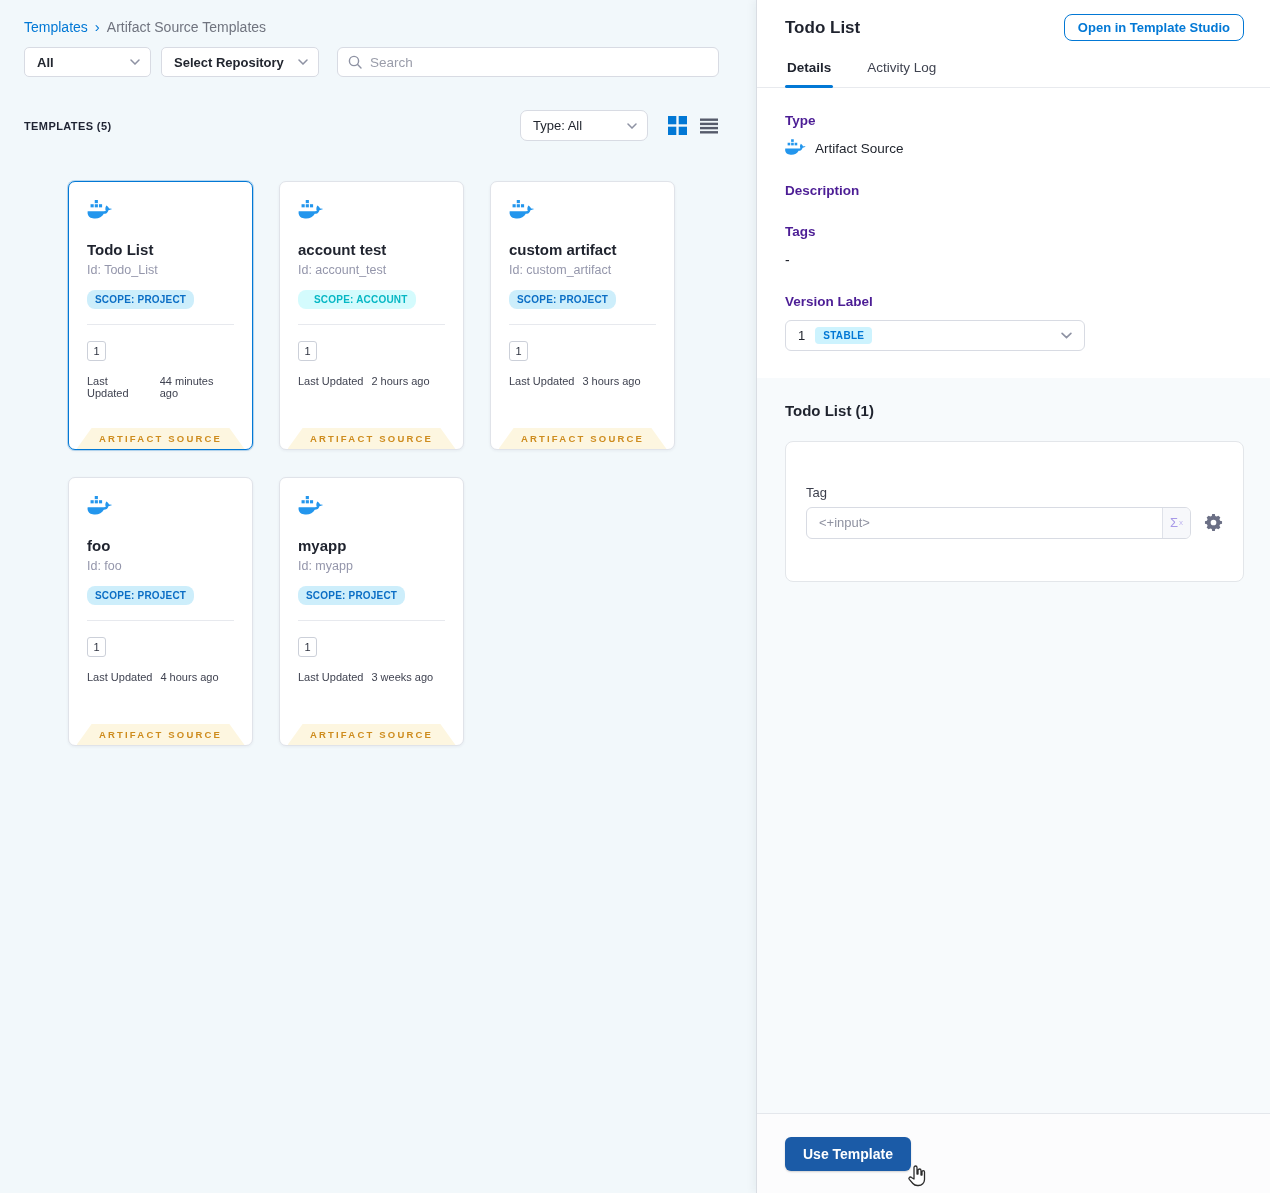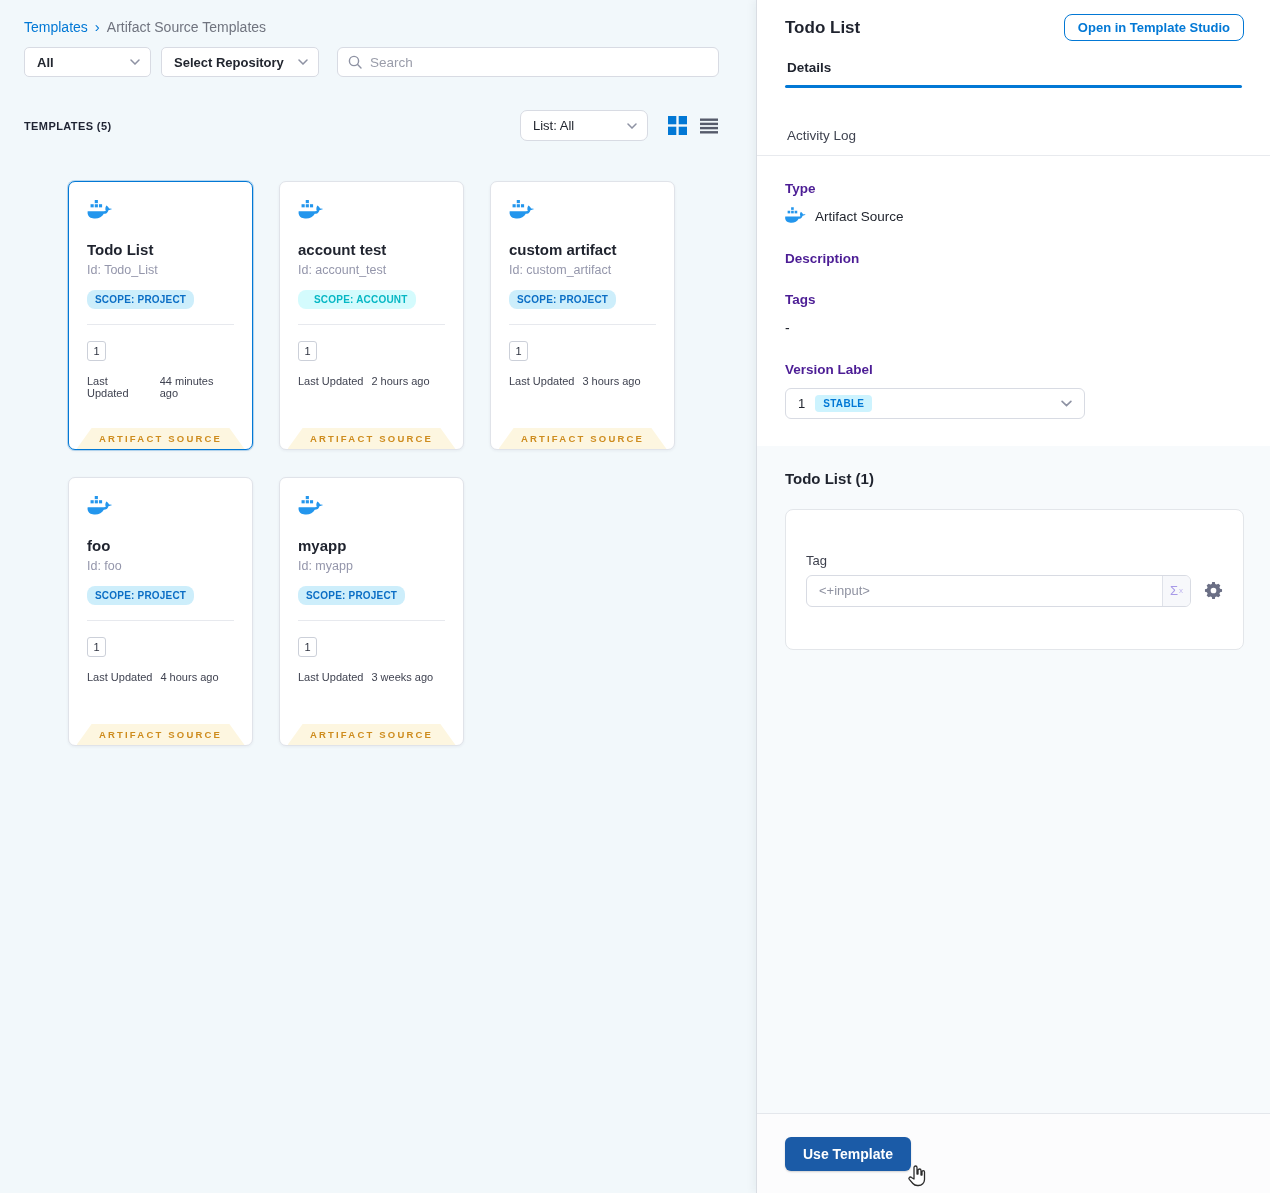--- a/index.html
+++ b/index.html
@@ -51,21 +51,21 @@
 
   
   .right { flex:1; display:flex; flex-direction:column; background:#f7fafc;
            border-left:1px solid #d9dde3; box-shadow:-3px 0 8px rgba(20,30,50,.05); }
   .panel-top { background:#fff; }
   .panel-header { display:flex; align-items:center; justify-content:space-between; padding:14px 26px 10px 28px; }
   .panel-title { font-size:17px; font-weight:700; color:#1f232e; }
   .open-studio { border:1.5px solid #0278d5; color:#0278d5; background:#fff; border-radius:8px;
                  font-size:13px; font-weight:600; padding:5px 13px; cursor:pointer;
                  font-family:inherit; }
-  .tabs { display:flex; gap:32px; padding:0 28px; border-bottom:1px solid #e8eaee;flex-direction:column; }
+  .tabs { display:flex; gap:32px; padding:0 28px; border-bottom:1px solid #e8eaee; }
   .tab { padding:9px 2px 12px; font-size:13.5px; color:#3f4350; position:relative; cursor:pointer; }
   .tab.active { font-weight:700; color:#1f232e; }
   .tab.active::after { content:""; position:absolute; left:0; right:0; bottom:-1px; height:3px;
                        background:#0278d5; border-radius:2px; }
 
   .details { padding:25px 28px 27px; }
   .field-label { font-size:13.5px; font-weight:700; color:#4c1d95; }
   .type-value { display:flex; align-items:center; gap:9px; margin-top:11px; font-size:13.5px; color:#22262f; }
   .mt26 { margin-top:26px; }
   .tags-value { margin-top:13px; font-size:14px; color:#22262f; }
@@ -134,21 +134,21 @@
             <circle cx="6" cy="6" r="4.6" stroke="#8e92a3" stroke-width="1.4" fill="none"></circle>
             <path d="M9.6 9.6L13 13" stroke="#8e92a3" stroke-width="1.4" stroke-linecap="round"></path>
           </svg>
         <input placeholder="Search" style="">
       </div>
     </div>
 
     <div class="list-header">
       <span class="list-title">TEMPLATES (5)</span>
       <div class="select sel-type">
-        <span>List: All</span>
+        <span>Type: All</span>
         <svg width="10" height="6" viewBox="0 0 10 6">
             <path d="M1 1l4 4 4-4" stroke="#8e92a3" stroke-width="1.5" fill="none" stroke-linecap="round"></path>
           </svg>
       </div>
       <div class="view-icons">
         <span class="view-btn">
           <svg width="19" height="19" viewBox="0 0 19 19">
               <g fill="#0278d5">
                 <rect x="0" y="0" width="8.3" height="8.3"></rect>
                 <rect x="10.7" y="0" width="8.3" height="8.3"></rect>

